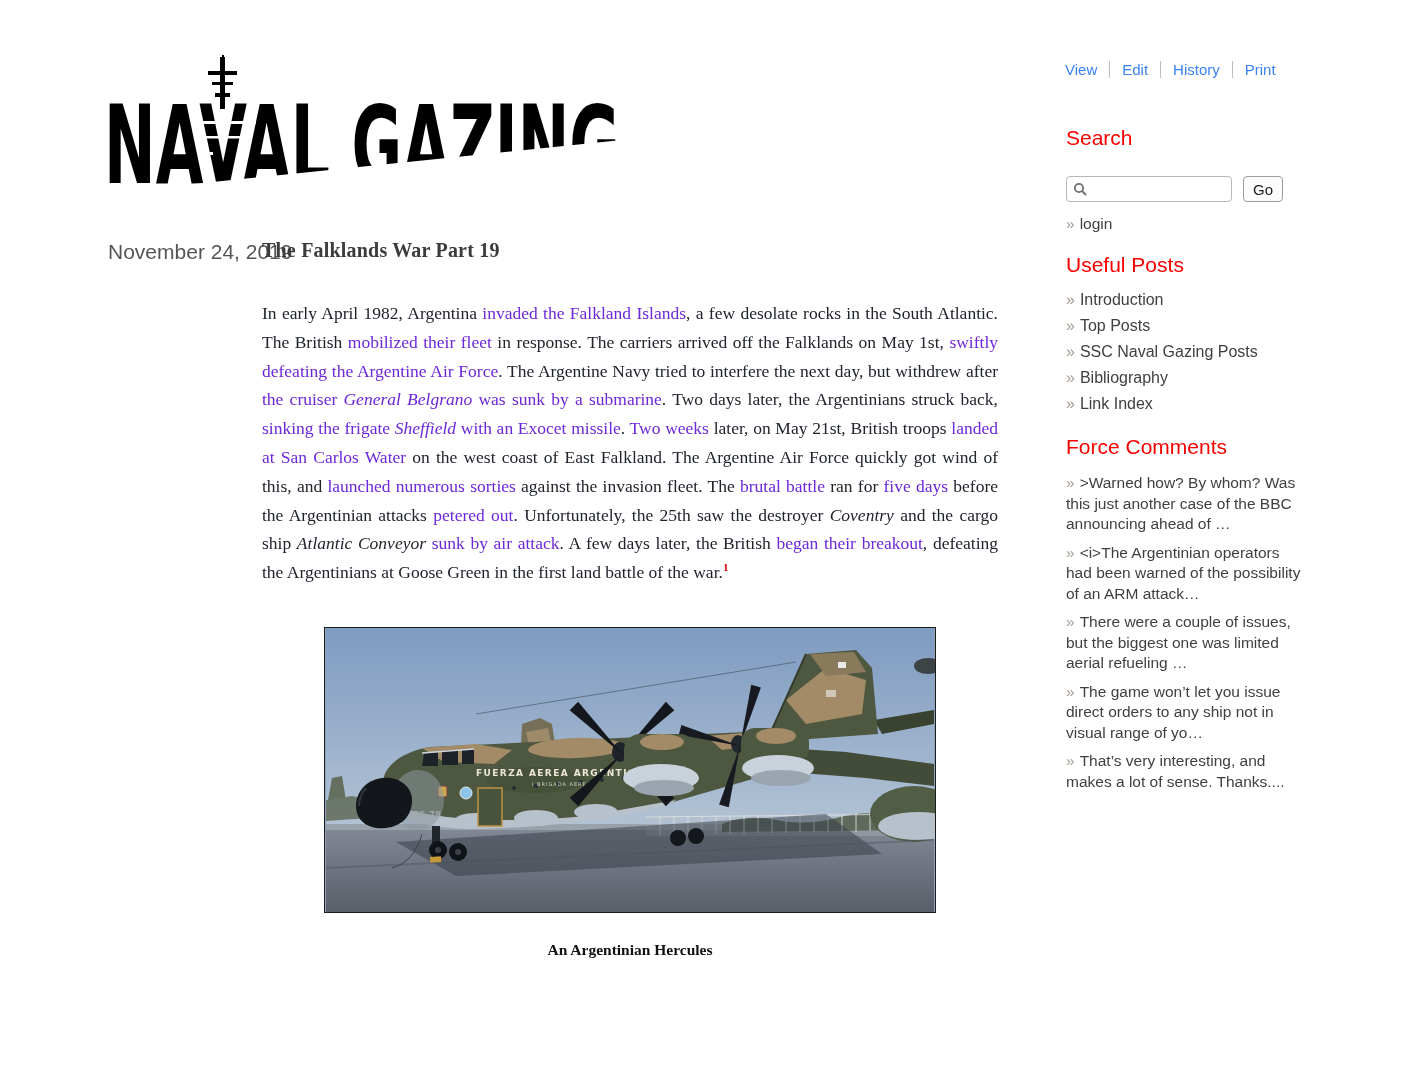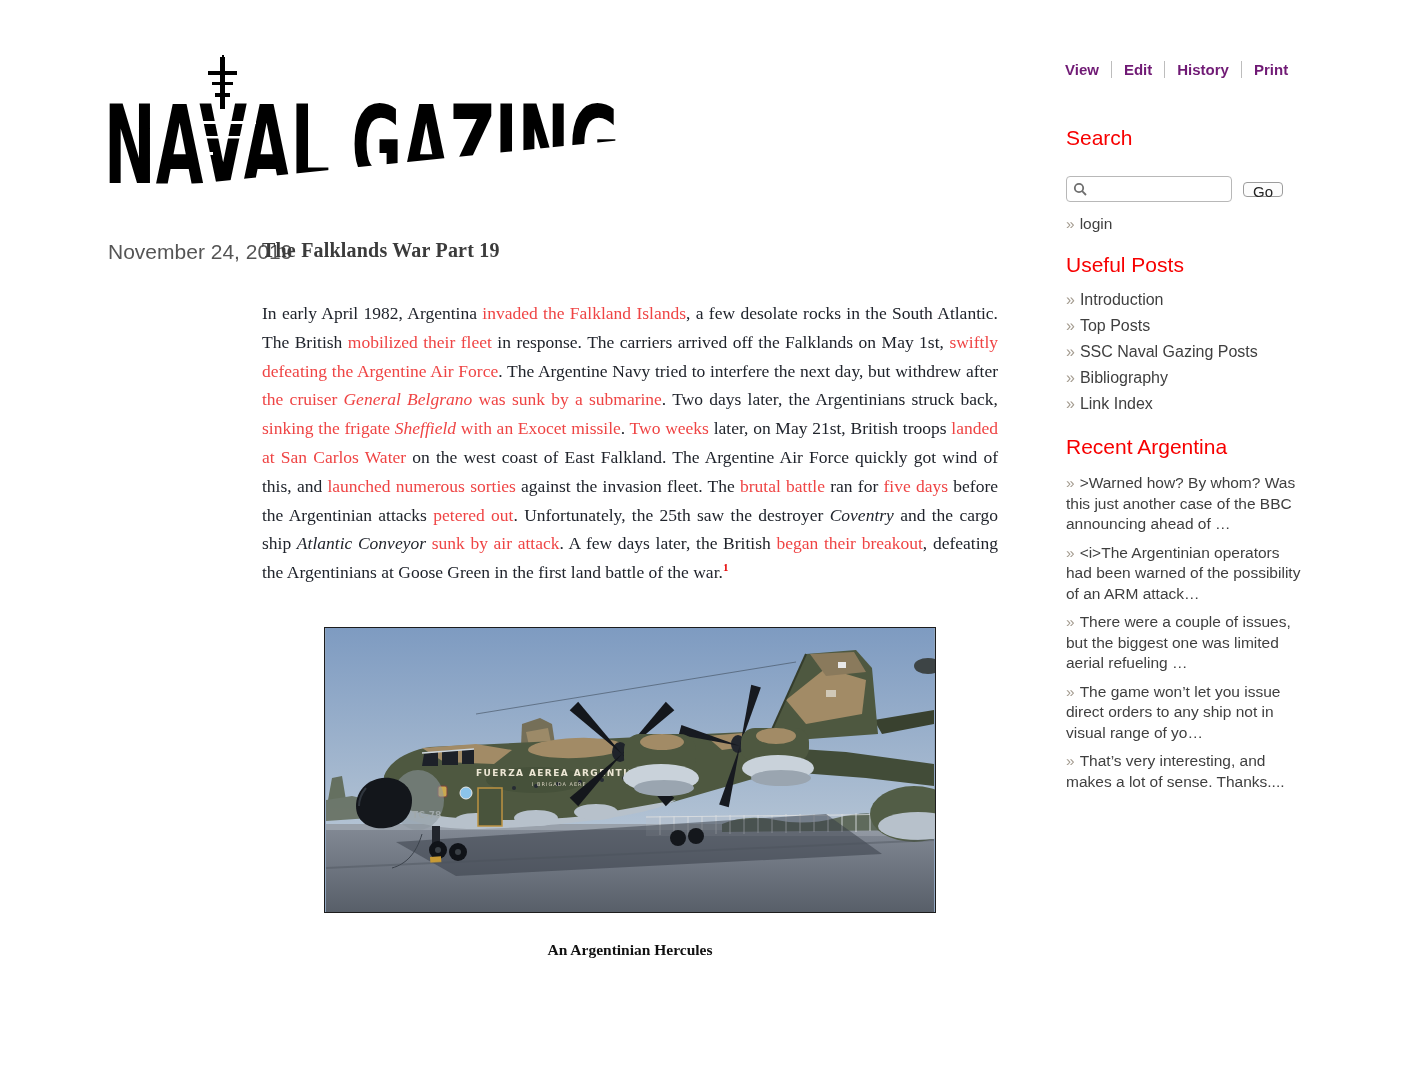--- a/index.html
+++ b/index.html
@@ -6,37 +6,37 @@
   html,body { background:#fff; }
   body {
     width:1428px; height:1081px; position:relative; overflow:hidden;
     font-family:"Liberation Sans", sans-serif; color:#3f3f3f;
   }
 
   
   .logo { position:absolute; left:106px; top:55px; width:516px; height:140px; cursor:pointer; }
 
   
-  .top-nav { position:absolute; left:1063px; top:61px; font-size:15px; color:#701a75;font-weight:bold; }
+  .top-nav { position:absolute; left:1063px; top:61px; font-size:15px; color:#3b82f6; }
   .nav-item { padding:0 12px; border-right:1px solid #bdbdbd; cursor:pointer; }
   .nav-item:first-child { padding-left:2px; }
   .nav-item:last-child { border-right:none; }
 
   
   .sidebar { position:absolute; left:1066px; top:126px; width:238px; }
   .side-heading { font-size:21px; font-weight:normal; color:#f70000; line-height:24px; }
   .search-row { margin-top:26px; display:flex; align-items:center; }
   .search-wrap { position:relative; }
   .search-input {
     width:166px; height:26px; border:1px solid #b8b8b8; border-radius:4px;
     padding:0 6px 0 26px; font-size:14px; color:#333; outline:none; background:#fff;
   }
   .mag { position:absolute; left:7px; top:6px; }
   .go-btn {
-    margin-left:11px; height:15px; padding:0 9px; font-size:15px; color:#222;
+    margin-left:11px; height:26px; padding:0 9px; font-size:15px; color:#222;
     background:#fcfcfc; border:1px solid #9c9c9c; border-radius:4px; cursor:pointer;
     font-family:"Liberation Sans",sans-serif;
   }
   .login-row { margin-top:13px; font-size:15.5px; cursor:pointer; }
   .bullet { color:#a59d91; margin-right:5px; }
   .side-list { list-style:none; margin-top:10px; }
   .side-list li { font-size:16px; line-height:26px; color:#3f3f3f; cursor:pointer; }
   .heading-posts { margin-top:20px; }
   .heading-comments { margin-top:18px; }
   .comment-list { list-style:none; margin-top:14px; }
@@ -49,21 +49,21 @@
   .article-date { position:absolute; left:108px; top:240px; font-size:21px; color:#555; }
   .article { position:absolute; left:262px; top:234px; width:736px; }
   .article h1 {
     font-family:"Liberation Serif", serif; font-size:20px; line-height:32px;
     color:#3b3b3b; font-weight:bold; letter-spacing:0.2px;
   }
   .article p.body {
     margin-top:33px; font-family:"Liberation Serif", serif; font-size:17.5px;
     line-height:28.8px; text-align:justify; color:#20242c;
   }
-  .article p.body .l, .article p.body .li { color:#ef4444; cursor:pointer; }
+  .article p.body .l, .article p.body .li { color:#6d28d9; cursor:pointer; }
   .article p.body .li, .article p.body .i { font-style:italic; }
   sup.fn { color:#e60000; font-size:11px; font-weight:bold; cursor:pointer; vertical-align:super; line-height:0; }
 
   figure.photo {
     width:612px; margin:40px auto 0; border:1px solid #1c1c1c; font-size:0; background:#8fa5bf;
   }
   .caption {
     margin-top:28px; text-align:center; font-family:"Liberation Serif", serif;
     font-weight:bold; font-size:15.5px; color:#111;
   }
@@ -113,21 +113,21 @@
 
   <div class="side-heading heading-posts">Useful Posts</div>
   <ul class="side-list">
       <li><span class="bullet">»</span><span>Introduction</span></li>
       <li><span class="bullet">»</span><span>Top Posts</span></li>
       <li><span class="bullet">»</span><span>SSC Naval Gazing Posts</span></li>
       <li><span class="bullet">»</span><span>Bibliography</span></li>
       <li><span class="bullet">»</span><span>Link Index</span></li>
     </ul>
 
-  <div class="side-heading heading-comments">Recent Argentina</div>
+  <div class="side-heading heading-comments">Force Comments</div>
   <ul class="comment-list">
       <li><span class="bullet">»</span><span>&gt;Warned how? By whom? Was this just another case of the BBC announcing ahead of …</span></li>
       <li><span class="bullet">»</span><span>&lt;i&gt;The Argentinian operators had been warned of the possibility of an ARM attack…</span></li>
       <li><span class="bullet">»</span><span>There were a couple of issues, but the biggest one was limited aerial refueling …</span></li>
       <li><span class="bullet">»</span><span>The game won’t let you issue direct orders to any ship not in visual range of yo…</span></li>
       <li><span class="bullet">»</span><span>That’s very interesting, and makes a lot of sense. Thanks....</span></li>
     </ul>
 </aside>
 
 <div class="article-date">November 24, 2019</div>

